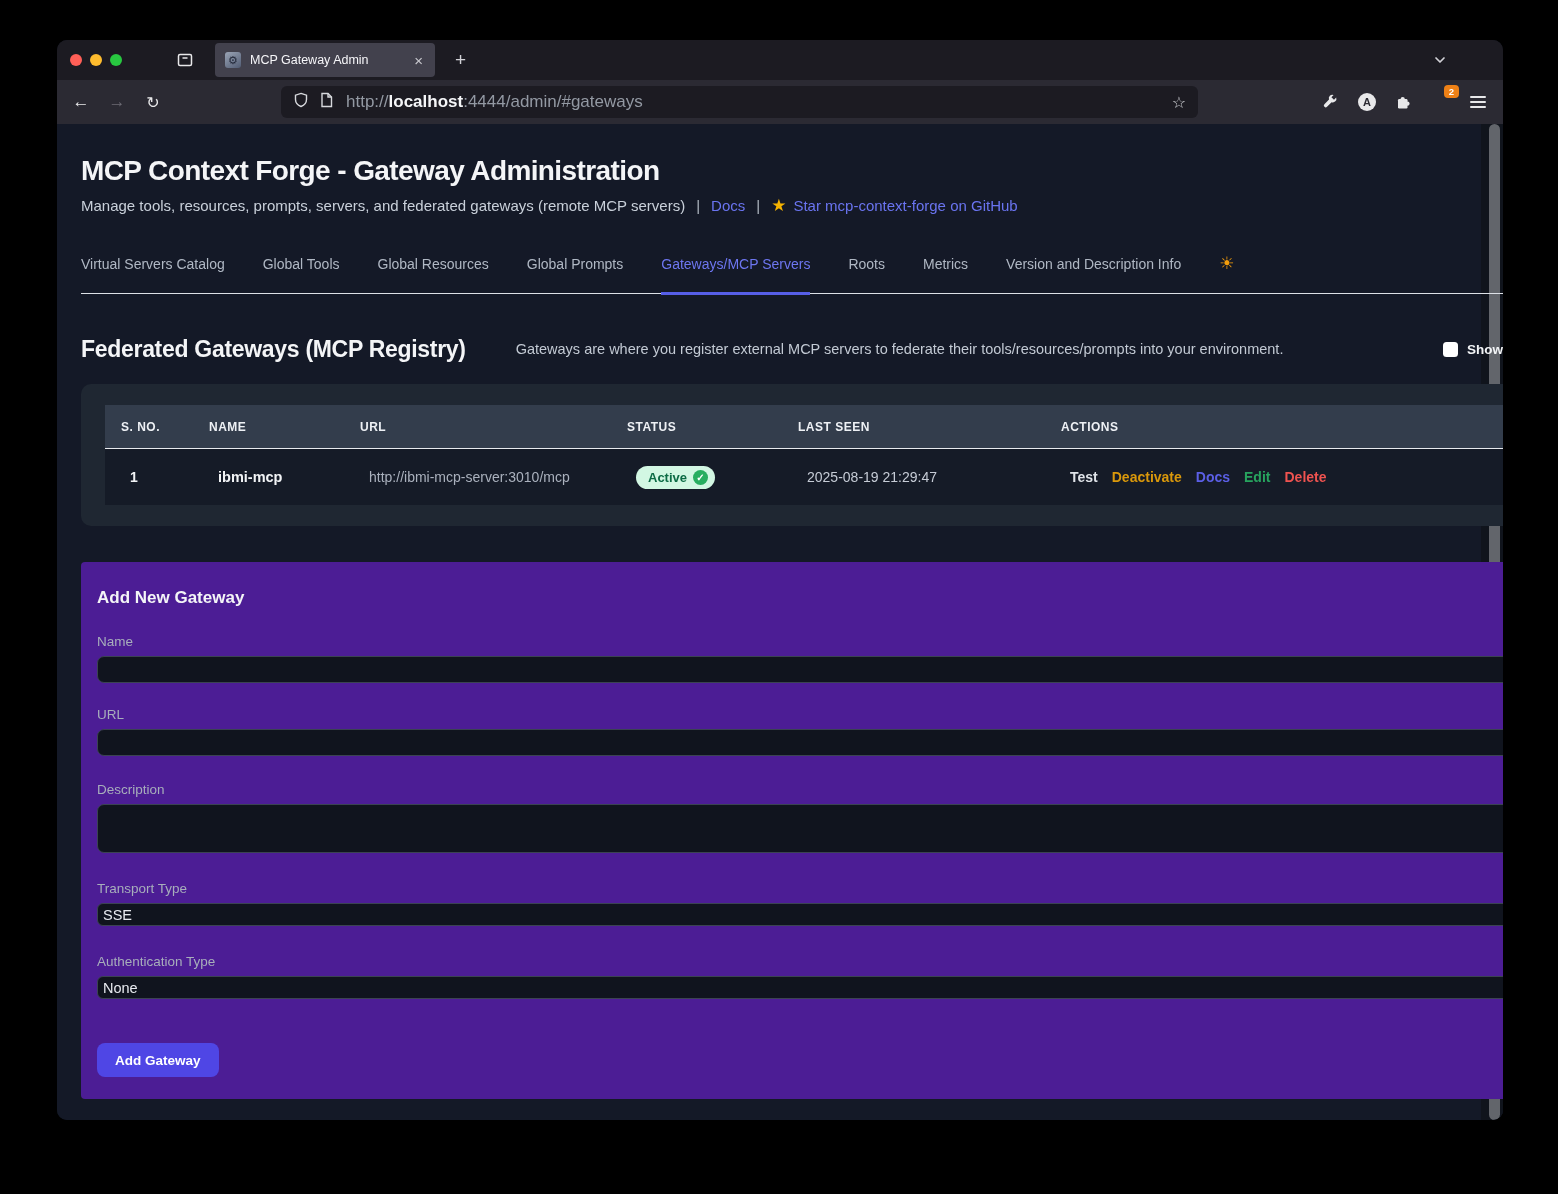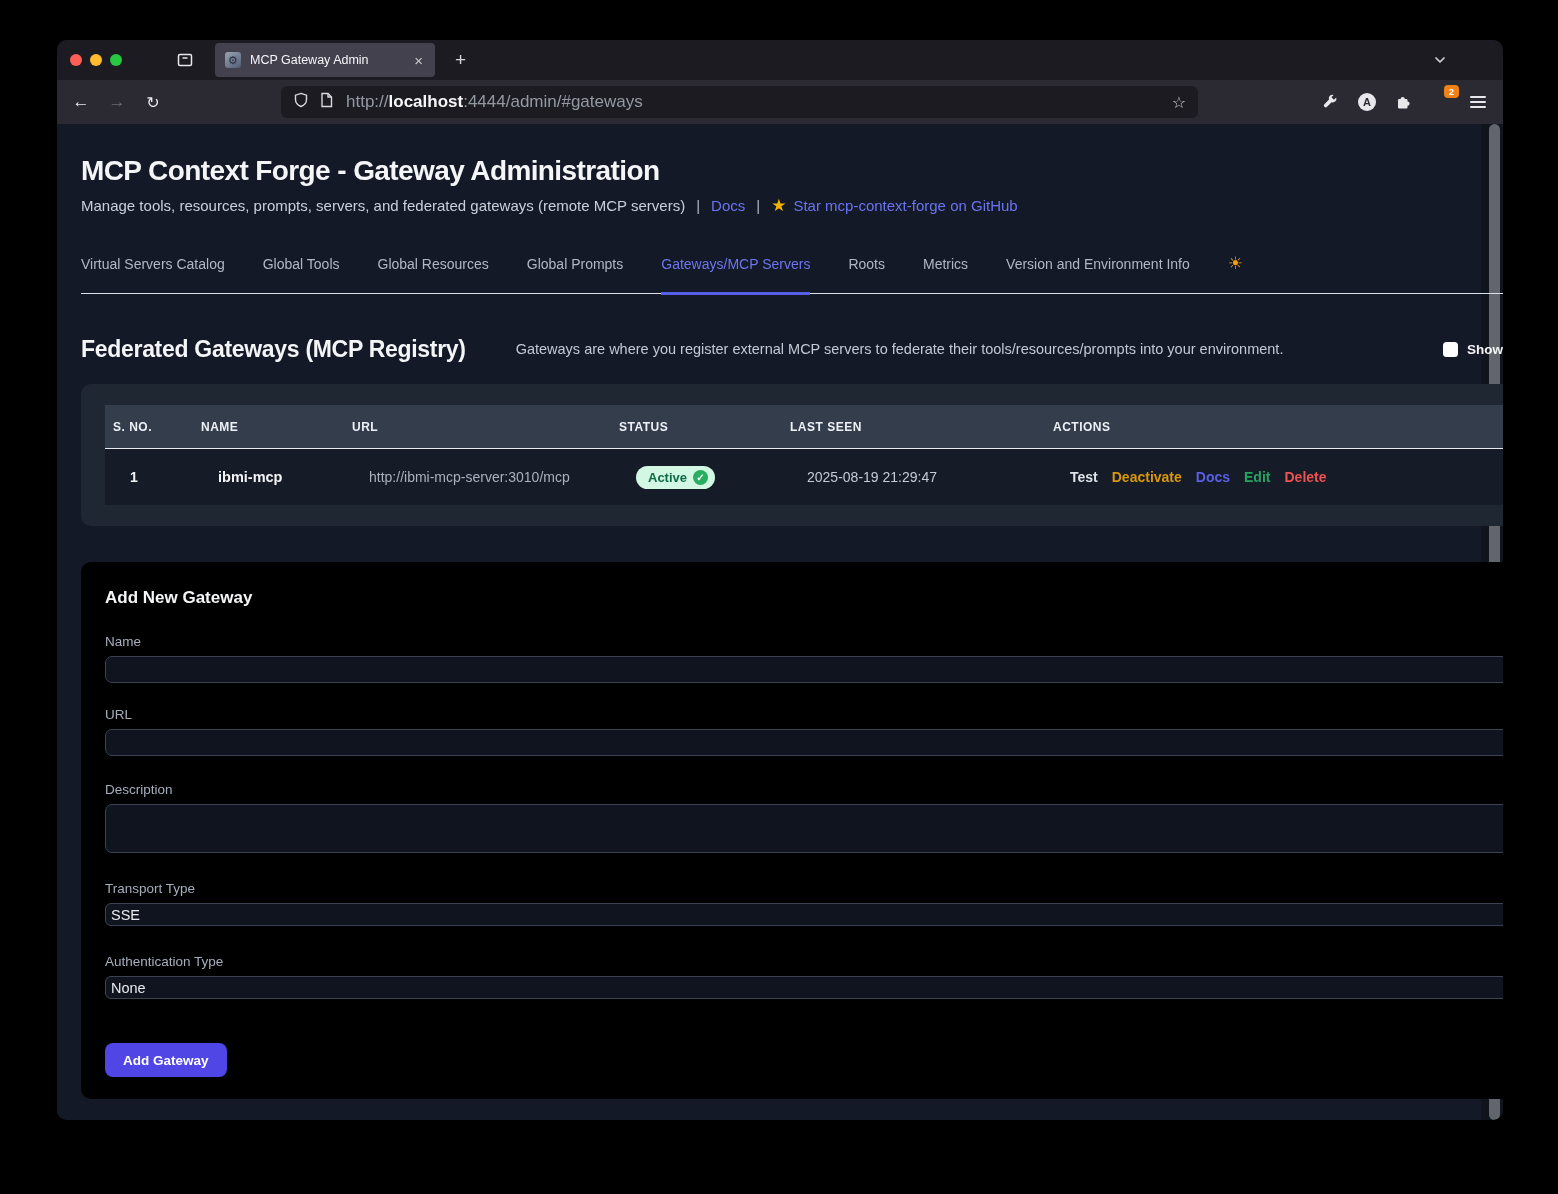--- a/index.html
+++ b/index.html
@@ -69,38 +69,38 @@
   .section-row { margin-top:42px; display:flex; align-items:center; height:26px; }
   h2.section-title { font-size:23px; font-weight:700; letter-spacing:-0.3px; color:#f4f5f7; white-space:nowrap; }
   .section-desc { margin-left:50px; font-size:14.5px; color:#c3cad4; white-space:nowrap; }
   .show-inactive { margin-left:auto; display:flex; align-items:center; }
   .cbx { width:15px; height:15px; background:#ffffff; border-radius:3.5px; }
   .cbx-label { margin-left:9px; font-size:13.5px; font-weight:700; color:#f2f4f6; white-space:nowrap; }
 
   .table-card { margin-top:22px; background:#1f2732; border-radius:10px; padding:21px 24px; height:142px; }
   .t-head { display:grid; grid-template-columns:88px 151px 267px 171px 263px 1fr; height:44px;
     align-items:center; background:#333d4c; border-bottom:1px solid #e8eaee; }
-  .t-head span { padding-left:8px; font-size:12px; font-weight:700; letter-spacing:0.5px; color:#eef1f5; }
+  .t-head span { padding-left:16px; font-size:12px; font-weight:700; letter-spacing:0.5px; color:#eef1f5; }
   .t-row { display:grid; grid-template-columns:88px 151px 267px 171px 263px 1fr; height:56px;
     align-items:center; background:#151b27; }
   .t-row > div { padding-left:25px; }
   .cell-sno { font-size:14px; font-weight:700; color:#f2f4f6; }
   .cell-name { font-size:14.5px; font-weight:700; color:#f2f4f6; }
   .cell-url { font-size:14px; color:#aab1bd; }
   .cell-seen { font-size:14px; color:#c6ccd6; }
   .badge { display:inline-flex; align-items:center; gap:6px; background:#d2f7e3; border-radius:999px;
     padding:4px 7px 4px 12px; }
   .badge-text { font-size:13px; font-weight:700; color:#0c6b45; }
   .badge-check { width:15px; height:15px; border-radius:50%; background:#27ae60; color:#fff;
     font-size:10px; font-weight:700; line-height:15px; text-align:center; }
   .actions { display:flex; gap:14px; font-size:14px; font-weight:600; white-space:nowrap; }
   .act-test{ color:#dfe3e8; } .act-deactivate{ color:#d9980b; } .act-view{ color:#5b5fe6; }
   .act-edit{ color:#27a35e; } .act-delete{ color:#ef5350; }
 
-  .form-card { margin-top:36px; background:#000000; border-radius:10px; padding:26px 24px 0; height:537px; overflow:hidden; }
+  .form-card { margin-top:36px; background:#4c1d95; border-radius:4px; padding:26px 16px 0; height:537px; overflow:hidden; }
   h3.form-title { font-size:17px; line-height:20px; font-weight:700; color:#f4f5f7; }
   .flabel { font-size:13.5px; line-height:16px; color:#a7aebb; }
   .mt26{ margin-top:26px; } .mt24{ margin-top:24px; } .mt28{ margin-top:28px; }
   .finput { margin-top:6px; display:block; width:100%; height:27px; background:#10141e;
     border:1px solid #3b4352; border-radius:7px; outline:none; color:#e8ebf0; font-size:14px;
     padding:0 8px; font-family:"Liberation Sans",sans-serif; }
   textarea.finput { height:49px; resize:none; padding-top:4px; }
   .fselect { margin-top:6px; width:100%; height:23px; background:#10141e; border:1px solid #3b4352;
     border-radius:6px; display:flex; align-items:center; padding:0 10px 0 5px; }
   .fselect .sel-value { font-size:14.5px; color:#e8ebf0; }
@@ -202,21 +202,21 @@
       </div>
 
       <div class="nav">
         <span class="ntab">Virtual Servers Catalog</span>
         <span class="ntab">Global Tools</span>
         <span class="ntab">Global Resources</span>
         <span class="ntab">Global Prompts</span>
         <span class="ntab active">Gateways/MCP Servers</span>
         <span class="ntab">Roots</span>
         <span class="ntab">Metrics</span>
-        <span class="ntab">Version and Environment Info</span>
+        <span class="ntab">Version and Description Info</span>
         <span class="theme-toggle">☀</span>
       </div>
 
       <div class="section-row">
         <h2 class="section-title">Federated Gateways (MCP Registry)</h2>
         <span class="section-desc">Gateways are where you register external MCP servers to federate their tools/resources/prompts into your environment.</span>
         <span class="show-inactive">
           <span class="cbx"></span>
           <span class="cbx-label">Show Inactive</span>
         </span>

